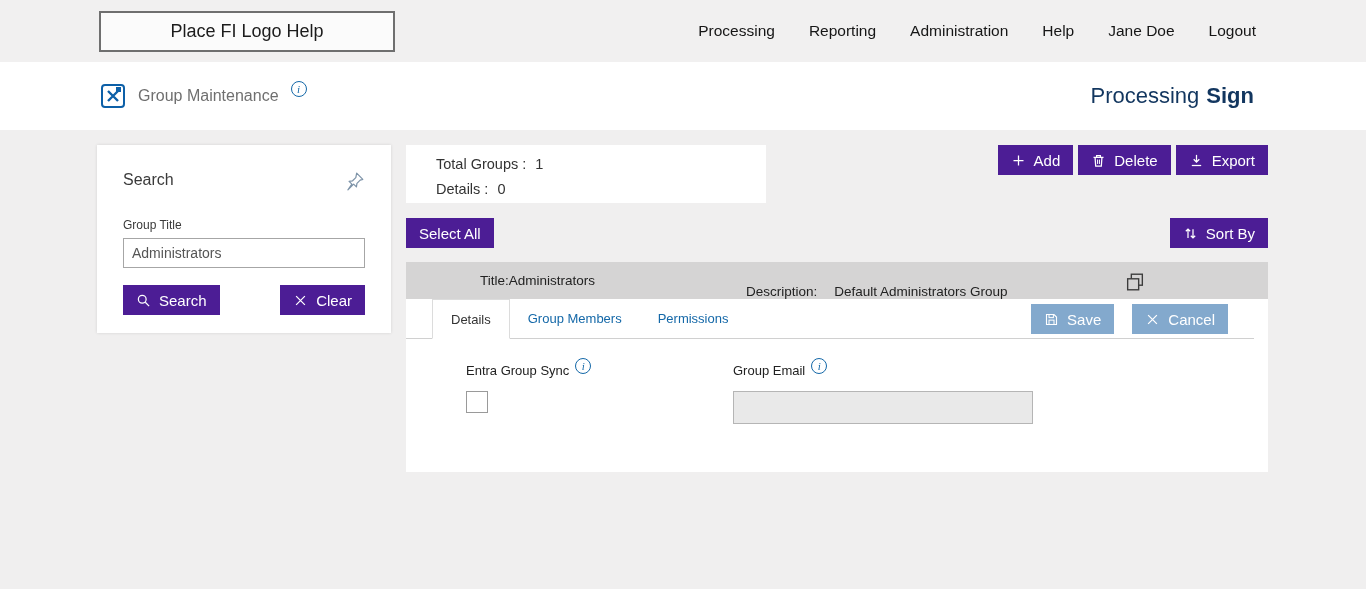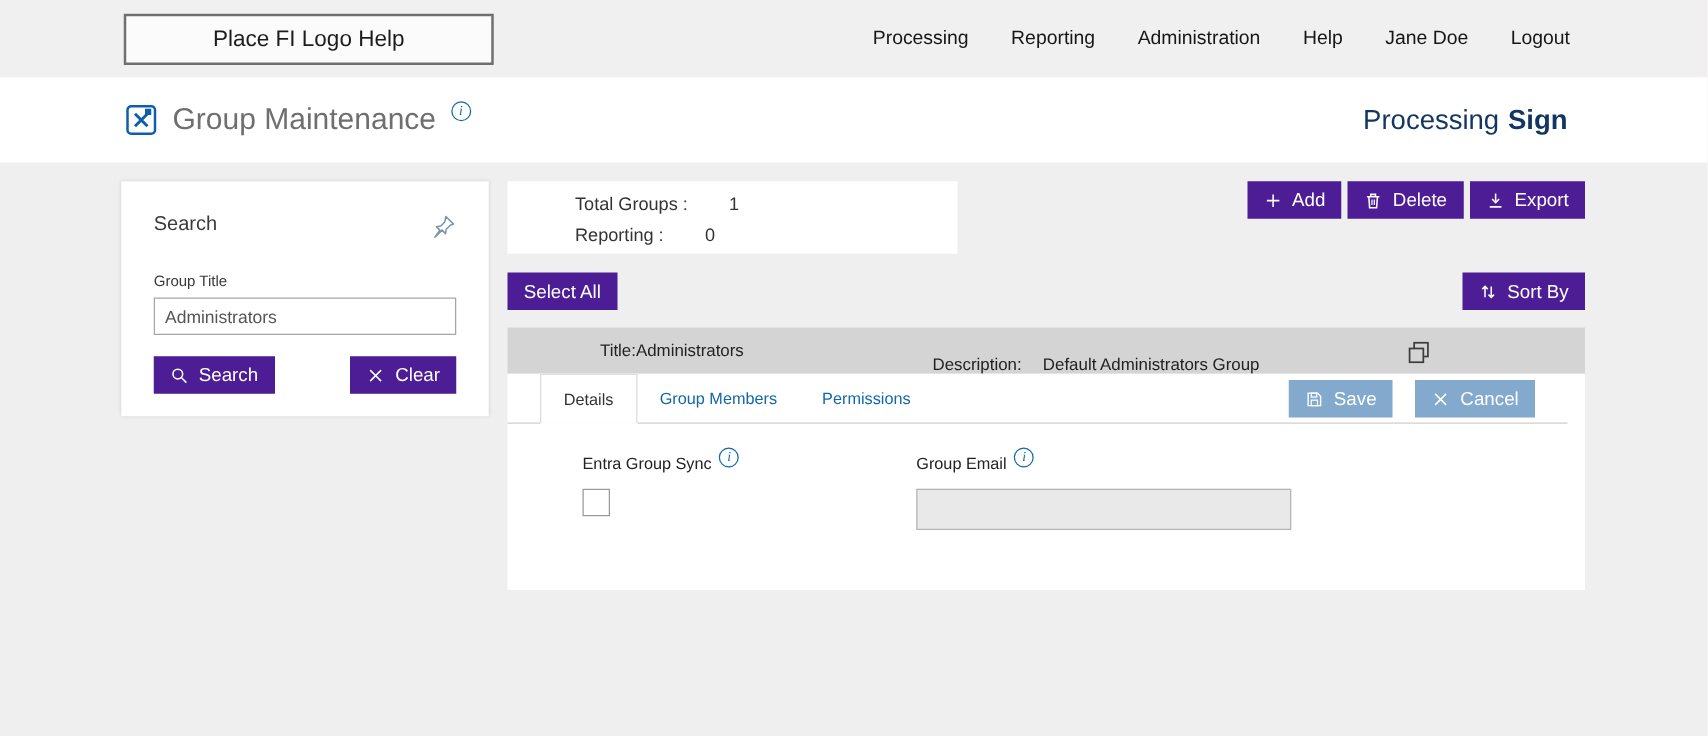--- a/index.html
+++ b/index.html
@@ -24,21 +24,21 @@
     position:absolute; right:110px; top:0; height:62px;
     display:flex; align-items:center; gap:34px;
     font-size:15.5px; color:#161616;
   }
   .topnav span { cursor:pointer; white-space:nowrap; }
 
   
   .titlebar { position:absolute; left:0; top:62px; width:1366px; height:68px; background:#ffffff; }
   .title-left { position:absolute; left:100px; top:0; height:68px; display:flex; align-items:center; gap:12px; }
   .gm-icon { width:26px; height:26px; color:#0d60a8; }
-  .page-title { font-size:24px; color:#6f6f6f; }
+  .page-title { font-size:16px; color:#6f6f6f; }
   .info-chip {
     display:inline-flex; align-items:center; justify-content:center;
     width:16px; height:16px; border:1px solid #1468a8; border-radius:50%;
     color:#1468a8; font-family:"Liberation Serif", serif; font-style:italic;
     font-size:11px; cursor:pointer; background:#fff;
   }
   .title-info { position:relative; top:-7px; }
   .brand { position:absolute; right:112px; top:0; height:68px; display:flex; align-items:center; font-size:22px; color:#12365f; }
   .brand .b1 { font-weight:400; }
   .brand .b2 { font-weight:700; margin-left:7px; }
@@ -71,21 +71,21 @@
   }
   .btn svg { width:15px; height:15px; flex:none; }
   .btn-muted { background:#83a9cd; }
 
   
   .summary-card {
     position:absolute; left:406px; top:15px; width:360px; height:58px;
     background:#ffffff; padding:7px 0 0 30px;
     font-size:14.5px; color:#333; line-height:25px;
   }
-  .summary-card .row span { margin-right:5px;margin-left:24px; }
+  .summary-card .row span { margin-right:5px; }
 
   .top-actions { position:absolute; right:98px; top:15px; display:flex; gap:5px; }
   .select-all { position:absolute; left:406px; top:88px; }
   .sort-by { position:absolute; right:98px; top:88px; }
 
   
   .group-bar {
     position:absolute; left:406px; top:132px; width:862px; height:37px;
     background:#d5d4d4; font-size:13.5px; color:#222;
   }
@@ -183,21 +183,21 @@
         </button>
       </div>
     </div>
 
     <div class="summary-card">
       <div class="row">
         <span>Total Groups :</span>
         <span>1</span>
       </div>
       <div class="row">
-        <span>Reporting :</span>
+        <span>Details :</span>
         <span>0</span>
       </div>
     </div>
 
     <div class="top-actions">
       <button class="btn">
         <svg viewBox="0 0 24 24">
           <path d="M12 4 V20 M4 12 H20" stroke="#fff" stroke-width="2" fill="none"></path>
         </svg>
         <span>Add</span>

